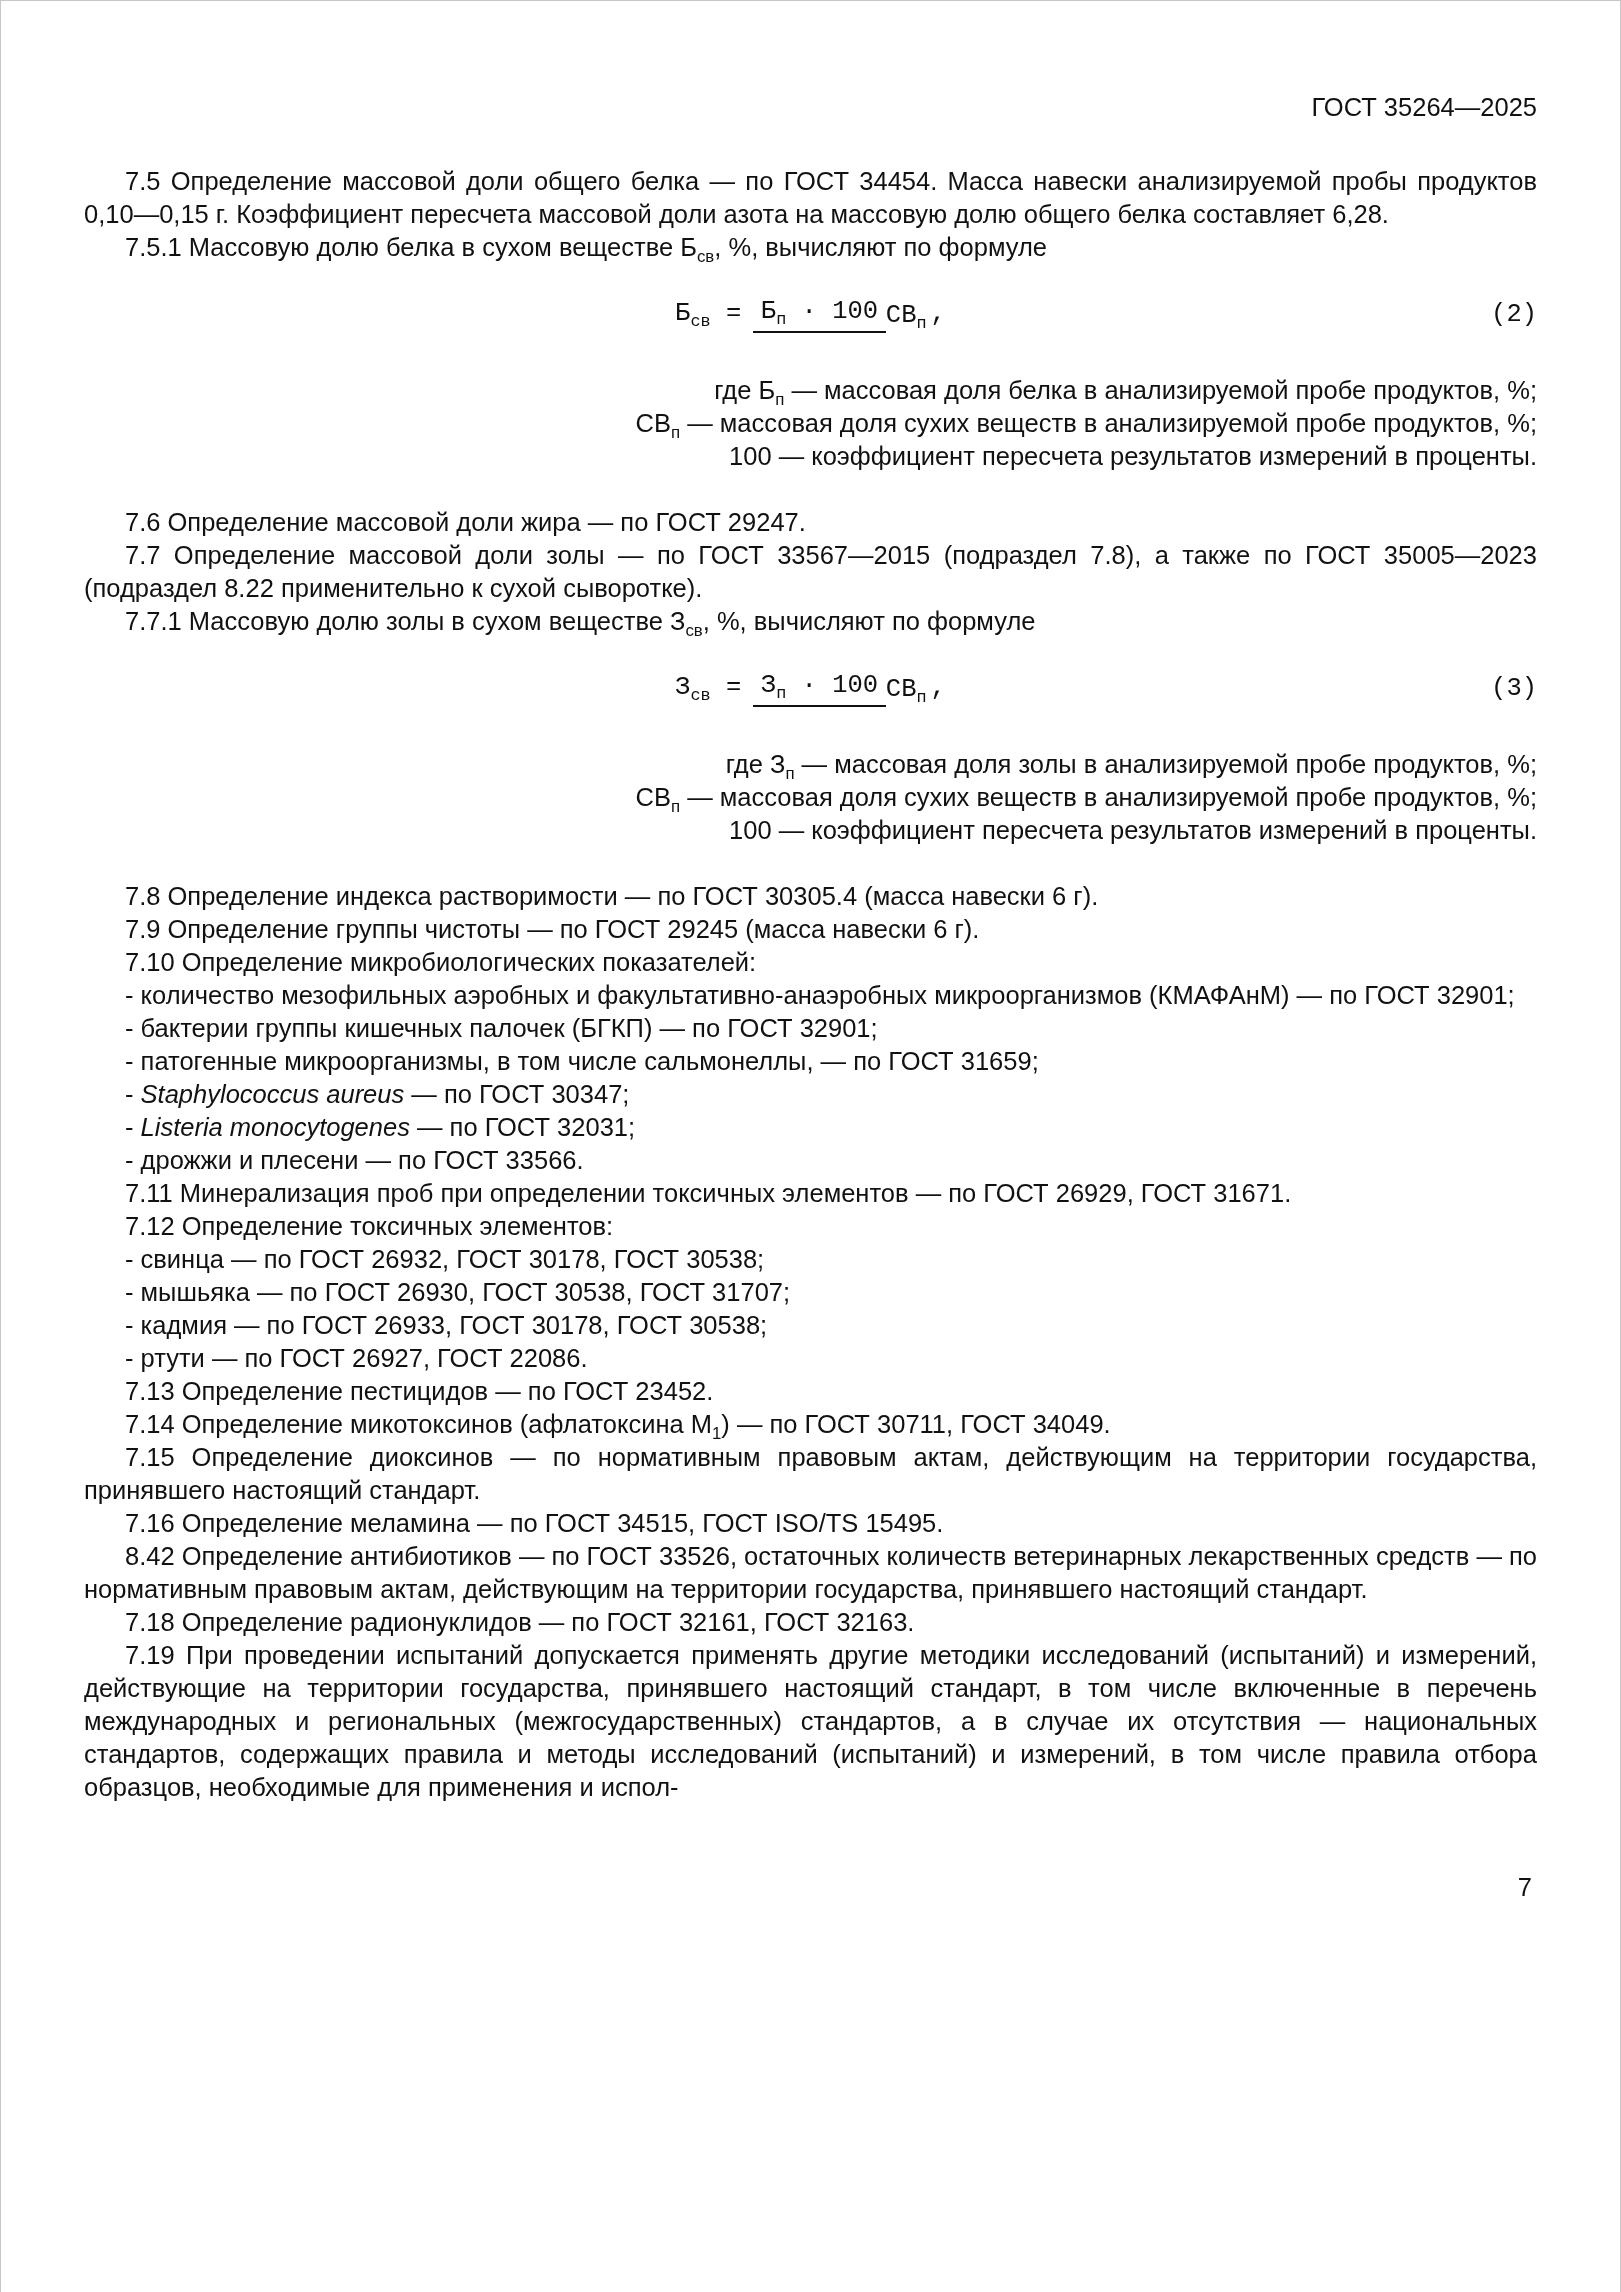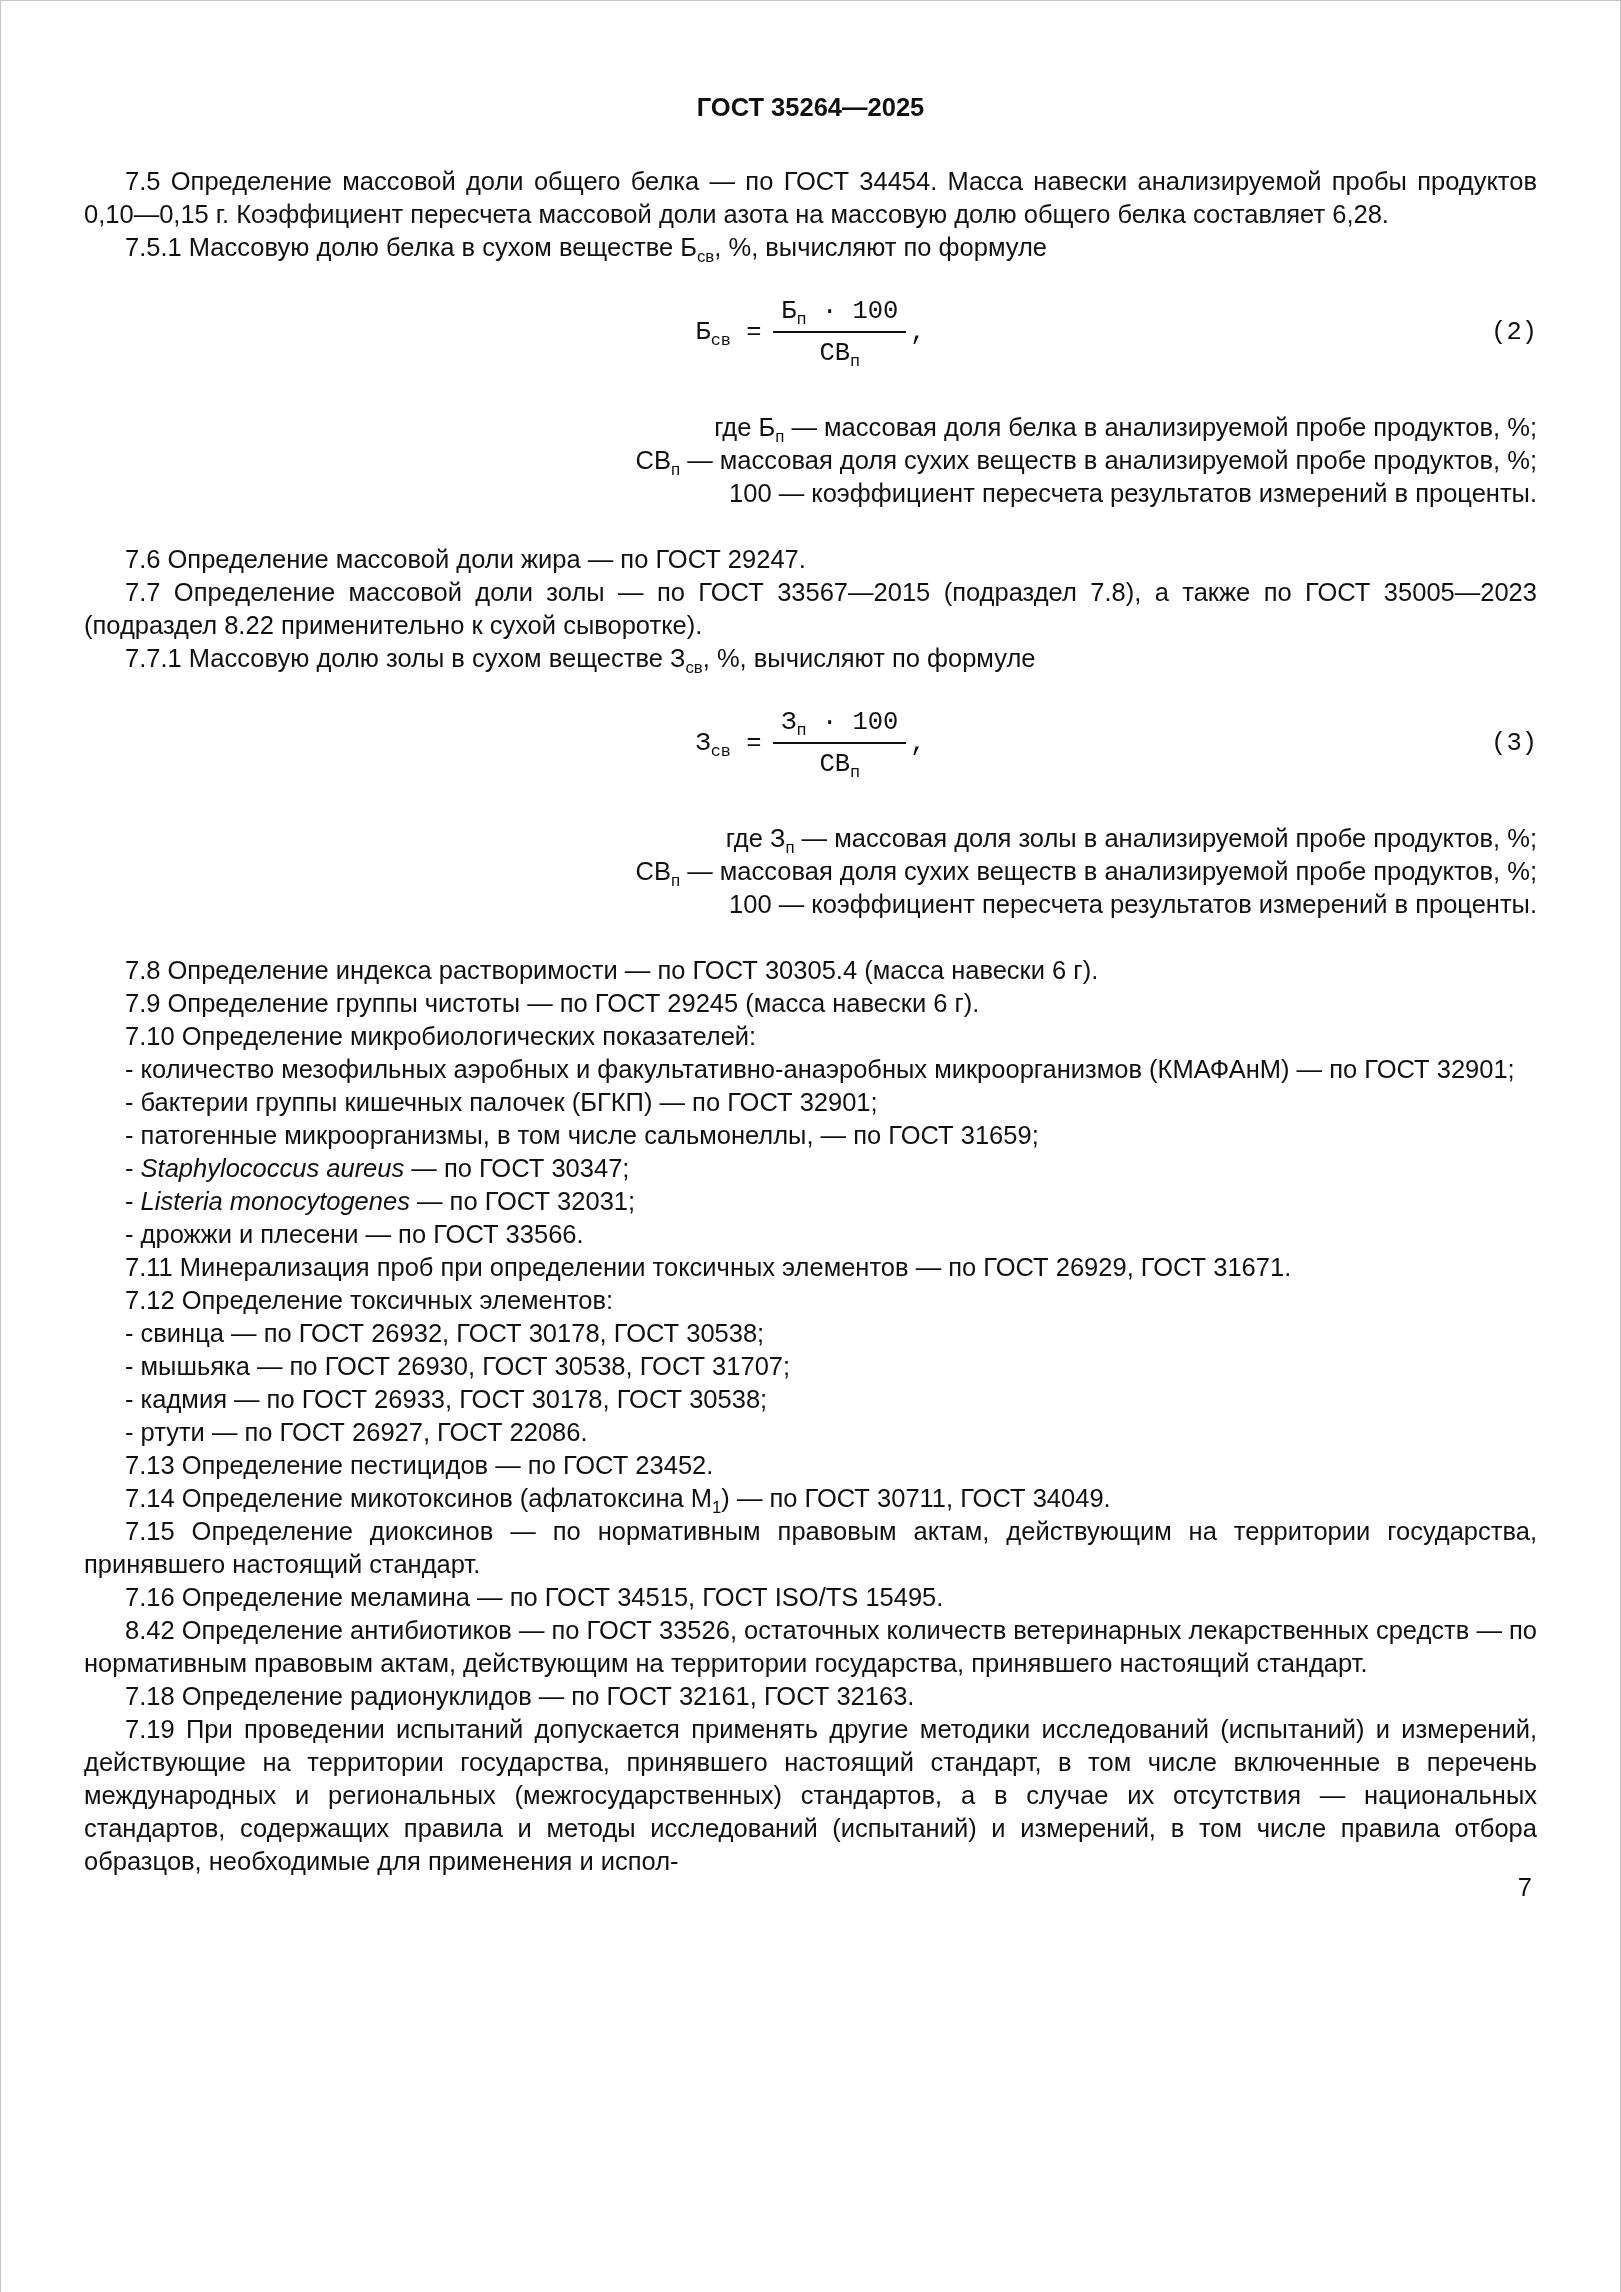--- a/index.html
+++ b/index.html
@@ -3,30 +3,30 @@
 <meta charset="utf-8">
 <style>
   html,body { margin:0; padding:0; background:#ffffff; }
   .page {
     width:1621px; height:2293px; background:#ffffff; position:relative;
     box-sizing:border-box; padding:90px 83px 0 83px;
     font-family:"Liberation Sans", sans-serif;
     font-size:25.5px; line-height:33px; color:#111;
     border:1px solid #c6c6c6; overflow:hidden;
   }
-  .doc-header { text-align:center; font-weight:bold; margin-bottom:41px; }
+  .doc-header { text-align:right; font-weight:normal; margin-bottom:41px; }
   .para { text-align:justify; text-indent:41px; margin:0; }
   .where-line { text-align:right; margin:0; }
   .gap { height:33px; }
   sub { font-size:0.66em; line-height:0; }
   i { font-style:italic; }
   .formula-row { position:relative; margin:31px 0 41px 0; text-align:center;font-family:Liberation Mono, monospace; }
   .formula-expr { display:inline-flex; align-items:center; }
   .formula-lhs { margin-right:9.8px; }
-  .frac { display:inline-flex; flex-direction:column; text-align:center; margin:0 2px; }
+  .frac { display:inline-flex; text-align:center; margin:0 2px; }
   .frac .num { display:block; border-bottom:2px solid #111; padding:0 7.8px 2.9px 7.8px; }
   .frac .den { display:block; padding-top:4px; }
   .tail { align-self:center; margin-left:2px; }
   .formula-number { position:absolute; right:0; top:50%; transform:translateY(-50%); }
   .page-number { position:absolute; top:1870px; right:88px; }
 </style>
 </head>
 <body>
 
 <div class="page">

